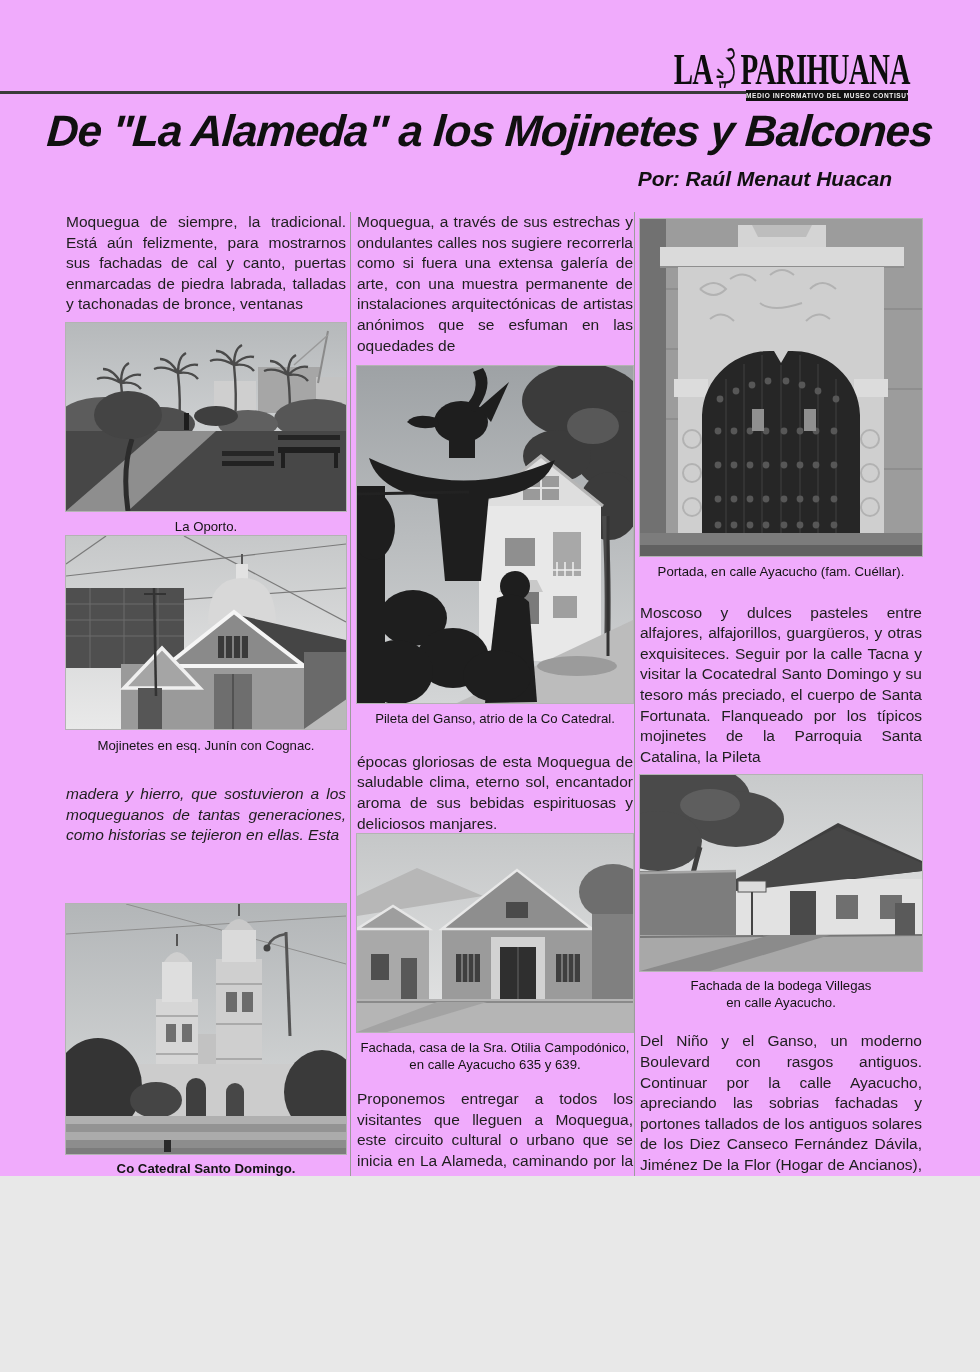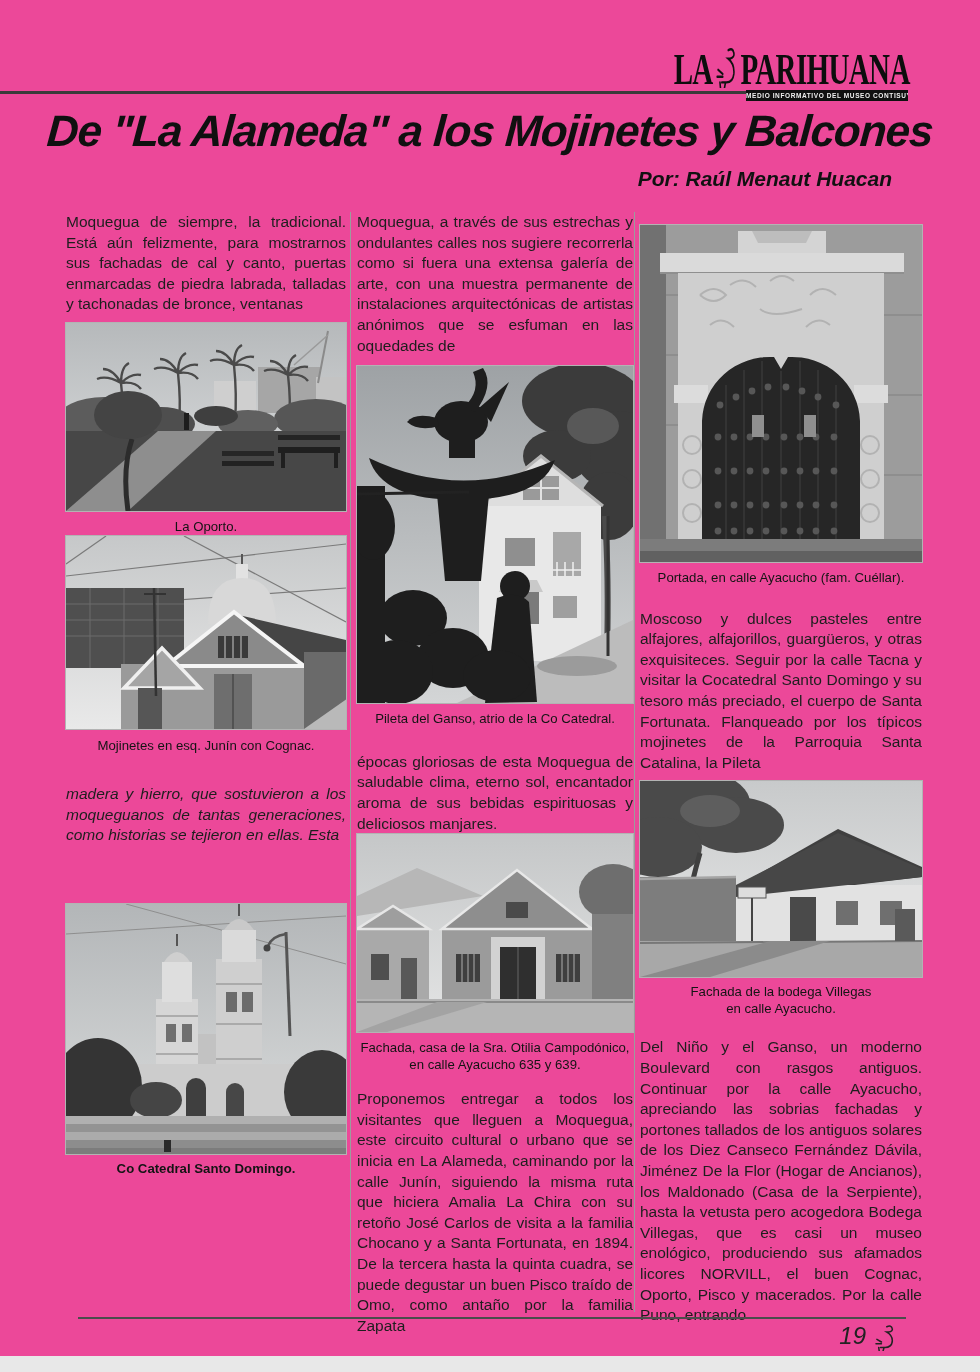--- a/index.html
+++ b/index.html
@@ -1,16 +1,16 @@
 <!DOCTYPE html>
 <html><head>
 <meta charset="utf-8">
 <style>
   html,body{margin:0;padding:0;background:#e8e8e8;}
-  .page{position:relative;width:980px;height:1356px;background:#ec4899;margin:0 auto;
+  .page{position:relative;width:980px;height:1176px;background:#f0abfc;margin:0 auto;
         font-family:"Liberation Sans",sans-serif;color:#1f1f1f;overflow:hidden;}
 
   
   .masthead-rule{position:absolute;left:0;top:91px;width:748px;height:3px;background:#3a3a3a;}
   .masthead{position:absolute;top:46px;right:70px;display:flex;align-items:flex-end;gap:4px;
             transform:scaleX(.66);transform-origin:100% 50%;}
   .masthead .mh-word{font-family:"Liberation Serif",serif;font-weight:bold;font-size:44px;
             line-height:1;letter-spacing:-1px;color:#0d0d0d;white-space:nowrap;}
   .masthead-bar{position:absolute;left:746px;top:90px;width:162px;height:11px;background:#101010;
             color:#efefef;font-size:6.5px;line-height:11px;text-align:center;letter-spacing:.6px;
@@ -318,21 +318,21 @@
         <polygon points="0,198 80,168 130,168 30,198" fill="#a3a3a3"></polygon>
       </svg>
       <figcaption class="cap" style="margin-top:8px;">Fachada, casa de la Sra. Otilia Campodónico,
 en calle Ayacucho 635 y 639.</figcaption>
     </figure>
 
     <p class="para" style="margin:16px 0 0 0;">Proponemos entregar a todos los visitantes que lleguen a Moquegua, este circuito cultural o urbano que se inicia en La Alameda, caminando por la calle Junín, siguiendo la misma ruta que hiciera Amalia La Chira con su retoño José Carlos de visita a la familia Chocano y a Santa Fortunata, en 1894. De la tercera hasta la quinta cuadra, se puede degustar un buen Pisco traído de Omo, como antaño por la familia Zapata</p>
   </div>
 
   <div class="col" id="col-right">
-    <figure class="fig" style="margin-top:13px;">
+    <figure class="fig" style="margin-top:7px;">
       <svg width="282" height="337" viewBox="0 0 282 337">
         <rect width="282" height="337" fill="#9c9c9c"></rect>
         <g stroke="#8a8a8a" stroke-width="1.5">
           <line x1="0" y1="70" x2="40" y2="70"></line>
             <line x1="0" y1="130" x2="38" y2="130"></line>
             <line x1="0" y1="200" x2="38" y2="200"></line>
           <line x1="244" y1="90" x2="282" y2="90"></line>
             <line x1="244" y1="170" x2="282" y2="170"></line>
             <line x1="244" y1="250" x2="282" y2="250"></line>
         </g>

